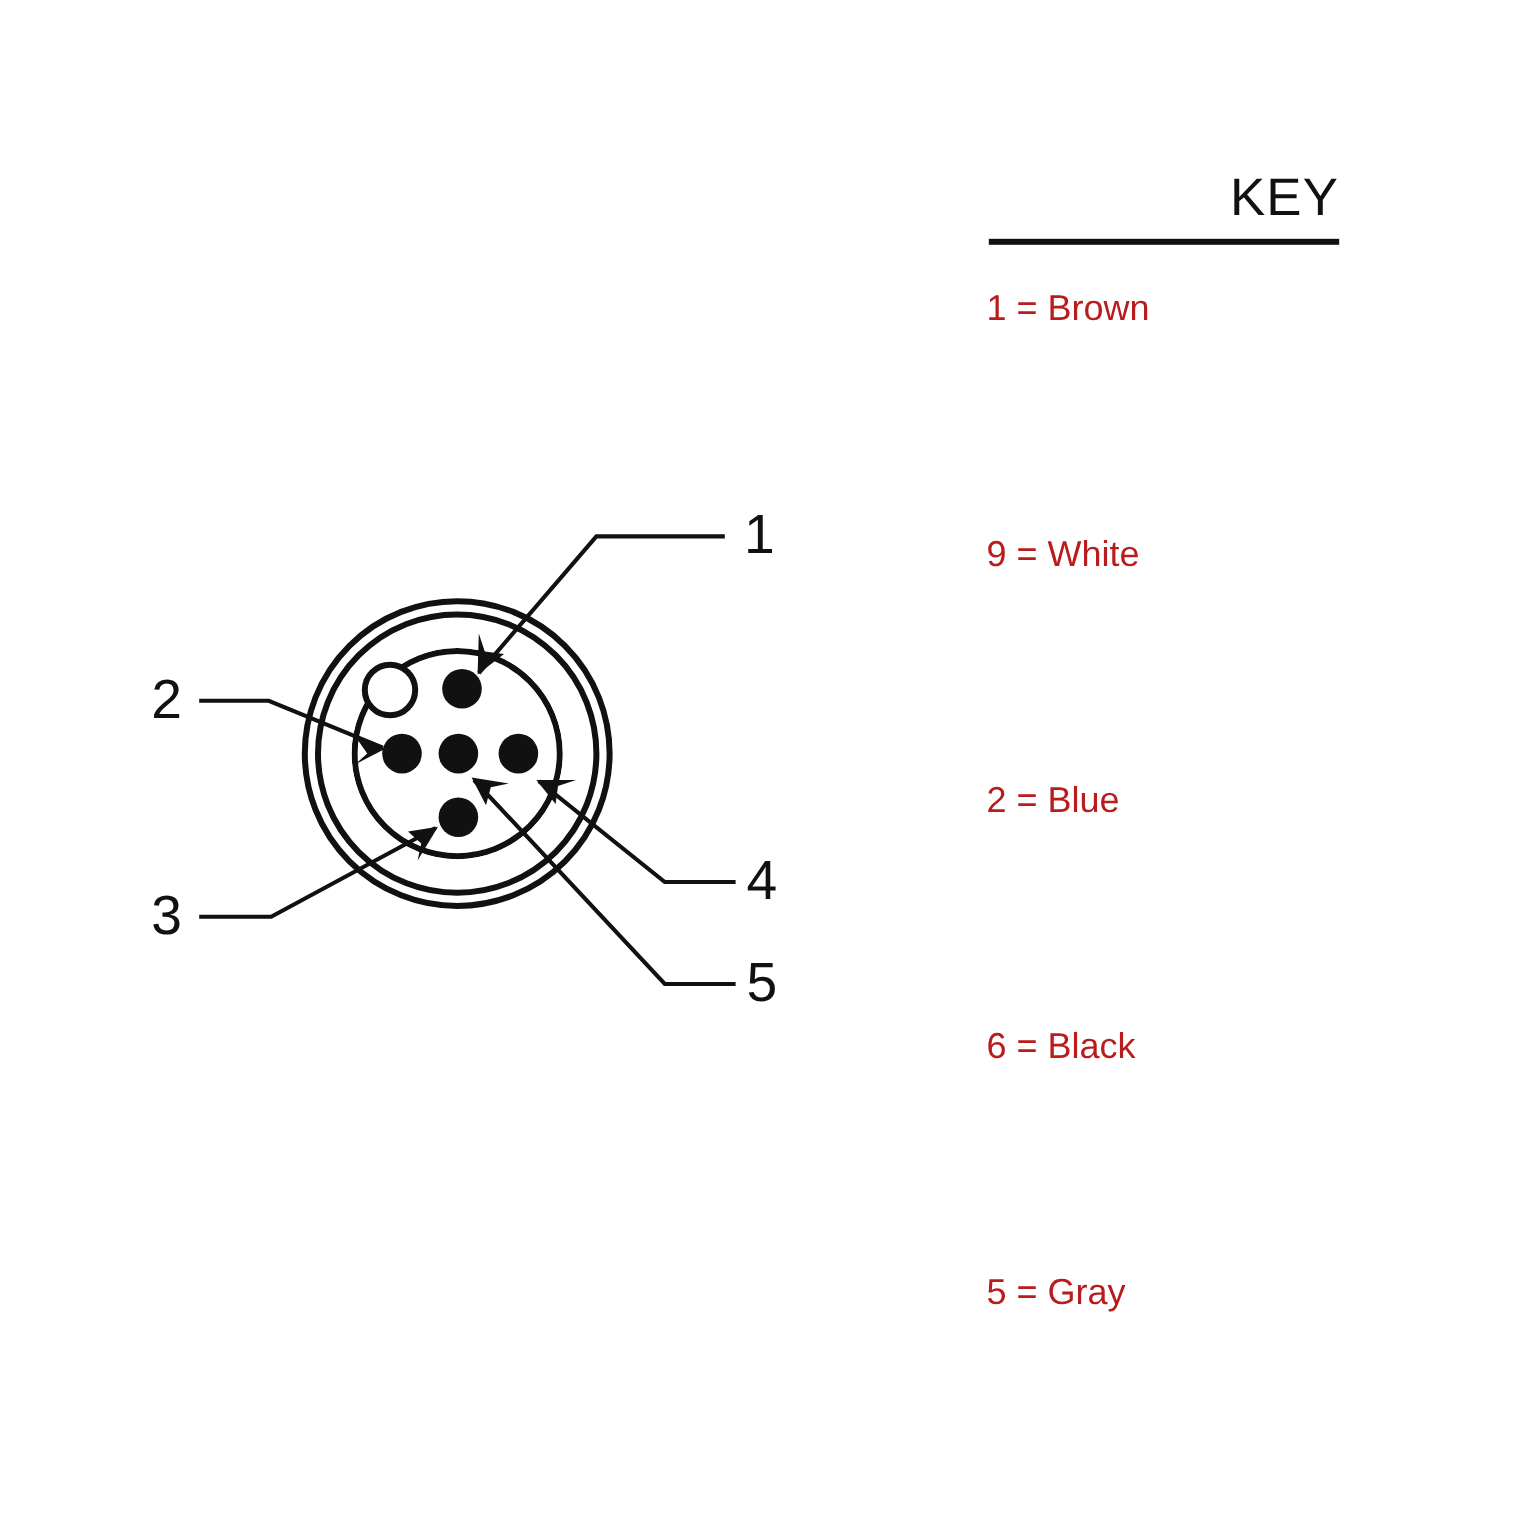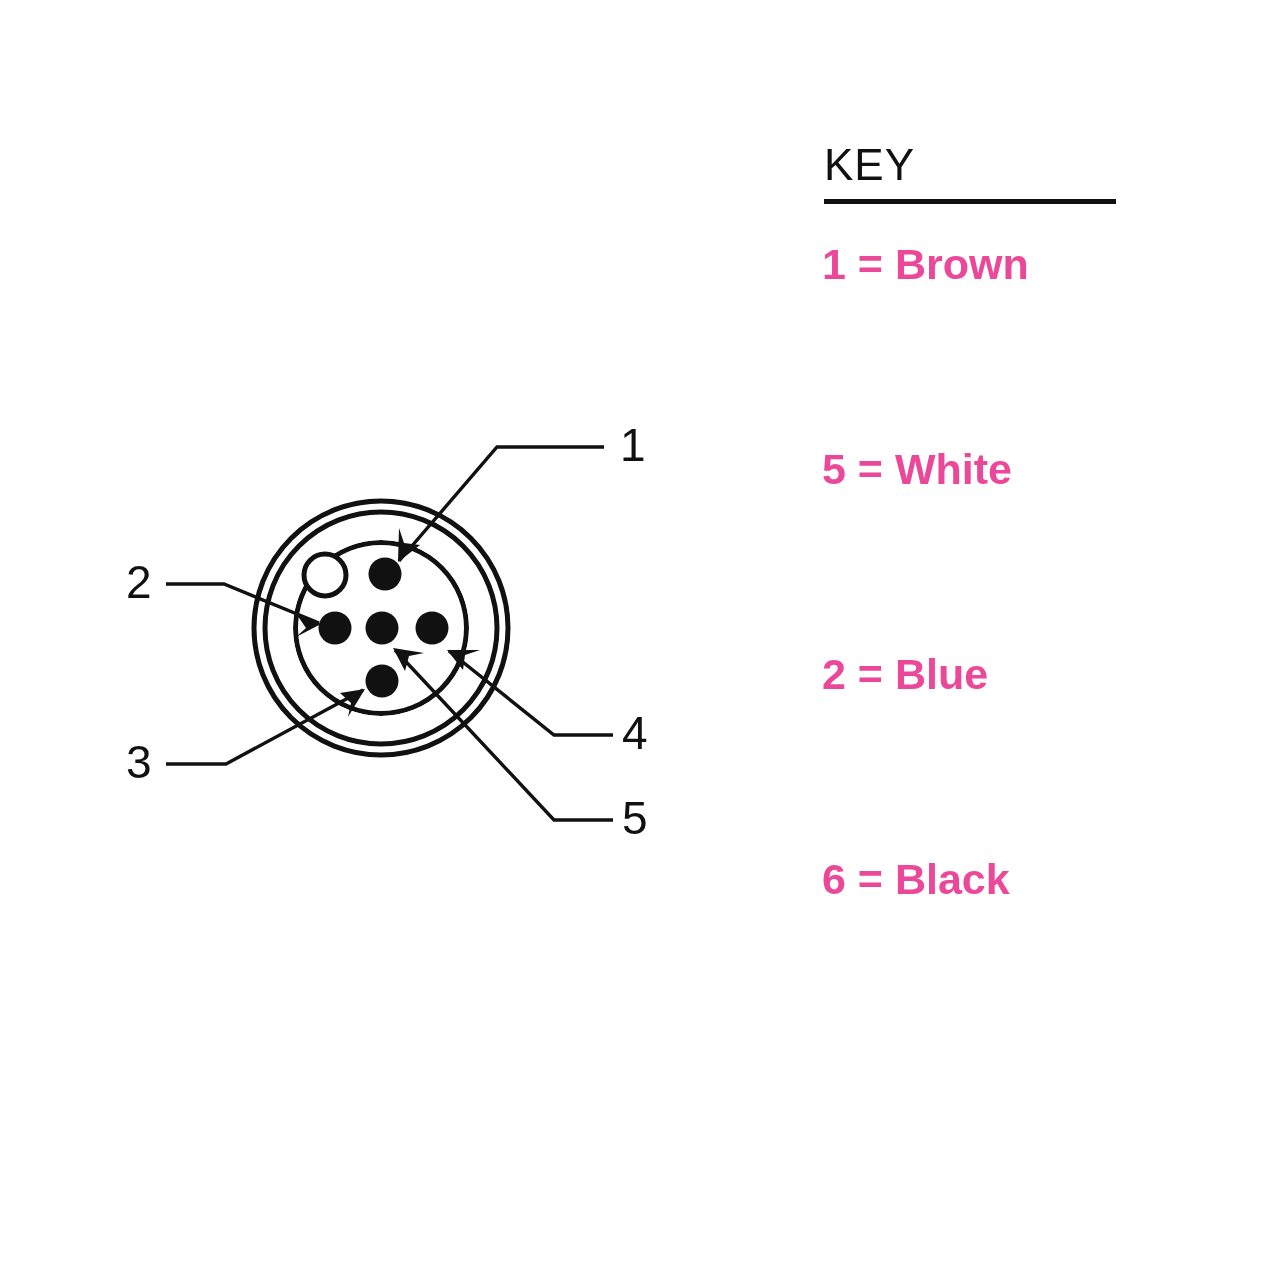--- a/index.html
+++ b/index.html
@@ -26,46 +26,45 @@
     font-family: "Liberation Sans", sans-serif;
     font-size: 46px;
     fill: #111111;
     dominant-baseline: middle;
   }
   .key-title {
     position: absolute;
     left: 824px;
     top: 140px;
     width: 292px;
-    text-align: left;
+    text-align: right;
     font-size: 44px;
     color: #111111;
     letter-spacing: 1px;
   }
   .key-rule {
     position: absolute;
     left: 824px;
     top: 199px;
     width: 292px;
     height: 5px;
     background: #111111;
   }
   .key-list {
     position: absolute;
     left: 822px;
     top: 243px;
     width: 380px;
   }
   .key-entry {
     height: 205px;
-    font-size: 43px;
-    color: #ec4899;
+    font-size: 30px;
+    color: #b91c1c;
     line-height: 1;
     white-space: nowrap;
-    font-weight: bold;
   }
 </style>
 </head>
 <body>
 
 <div id="page">
 
   <svg id="diagram-svg" viewBox="0 0 1280 1280">
     <defs>
 
@@ -112,18 +111,19 @@
     <text class="callout-num" x="126" y="766">3</text>
     <text class="callout-num" x="622" y="737">4</text>
     <text class="callout-num" x="622" y="822">5</text>
   </svg>
 
   <div class="key-title">KEY</div>
   <div class="key-rule"></div>
 
   <div class="key-list">
     <div class="key-entry">1 = Brown</div>
-    <div class="key-entry">5 = White</div>
+    <div class="key-entry">9 = White</div>
     <div class="key-entry">2 = Blue</div>
     <div class="key-entry">6 = Black</div>
+    <div class="key-entry">5 = Gray</div>
   </div>
 
 </div>
 
 </body></html>

